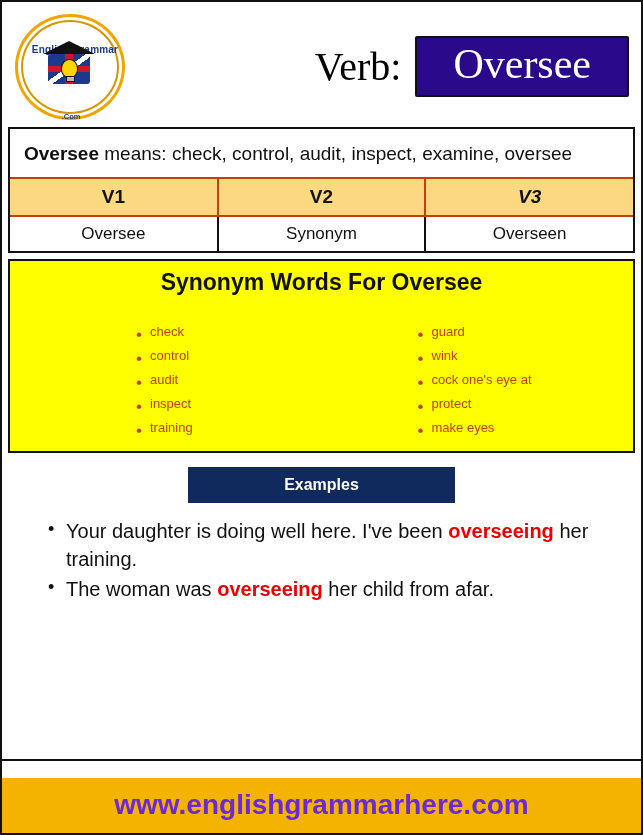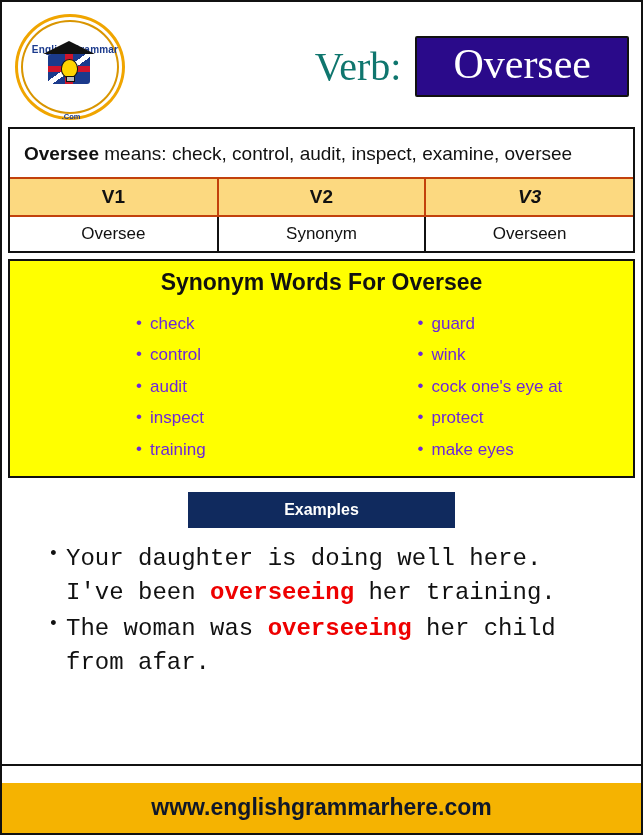--- a/index.html
+++ b/index.html
@@ -118,21 +118,21 @@
 
   .title-wrap {
     flex: 1;
     display: flex;
     align-items: center;
     justify-content: flex-end;
     padding-right: 2px;
   }
   .verb-label {
     font-size: 40px;
-    color: #0f766e;
+    color: #000000;
     margin-right: 14px;
     font-family: "Liberation Serif", serif;
   }
   .verb-box {
     background: #2a0a8a;
     border: 2px solid #111111;
     color: #ffffff;
     font-size: 42px;
     font-family: "Liberation Serif", serif;
     padding: 4px 36px 8px 36px;
@@ -185,39 +185,39 @@
     background: #ffff00;
     border: 2px solid #111111;
     margin: 6px 6px 0 6px;
     padding: 8px 0 10px 0;
   }
   .syn-title {
     text-align: center;
     font-size: 23px;
     font-weight: bold;
     color: #111111;
-    margin-bottom: 12px;
+    margin-bottom: 24px;
   }
   .syn-cols {
     display: flex;
     padding: 0 30px;
   }
   .syn-col {
     flex: 1;
     padding-left: 80px;
     box-sizing: border-box;
   }
   .syn-col ul {
     margin: 0;
     padding: 0 0 0 16px;
     list-style: none;
   }
   .syn-col li {
-    font-size: 17px;
-    color: #6d28d9;
+    font-size: 13px;
+    color: #c2410c;
     line-height: 1.86;
     position: relative;
     padding-left: 14px;
   }
   .syn-col li:before {
     content: "•";
     position: absolute;
     left: 0;
     top: -1px;
     font-size: 17px;
@@ -235,27 +235,27 @@
     font-size: 16px;
     font-weight: bold;
     padding: 9px 96px;
   }
   .examples-list {
     margin: 14px 0 0 0;
     padding: 0 36px 0 46px;
     list-style: none;
   }
   .examples-list li {
-    font-size: 24px;
+    font-size: 20px;
     color: #111111;
     line-height: 1.42;
     position: relative;
     padding-left: 18px;
     margin-bottom: 2px;
-    font-family: Liberation Mono, monospace;
+    font-family: Liberation Sans, sans-serif;
   }
   .examples-list li:before {
     content: "•";
     position: absolute;
     left: 0;
     top: 0;
     font-size: 18px;
   }
   .examples-list .hl {
     color: #ee0000;
@@ -263,23 +263,23 @@
   }
 
   
   .spacer { flex: 1; }
   .footer-rule {
     border-top: 2px solid #111111;
   }
   .footer {
     background: #f5b301;
     text-align: center;
-    font-size: 23px;
-    font-weight: bold;
-    color: #0f172a;
+    font-size: 28px;
+    font-weight: bold;
+    color: #6d28d9;
     padding: 11px 0 12px 0;
     margin-top: 17px;
   }
 </style>
 </head>
 <body>
 
 <div class="page">
 
   <div class="header">

